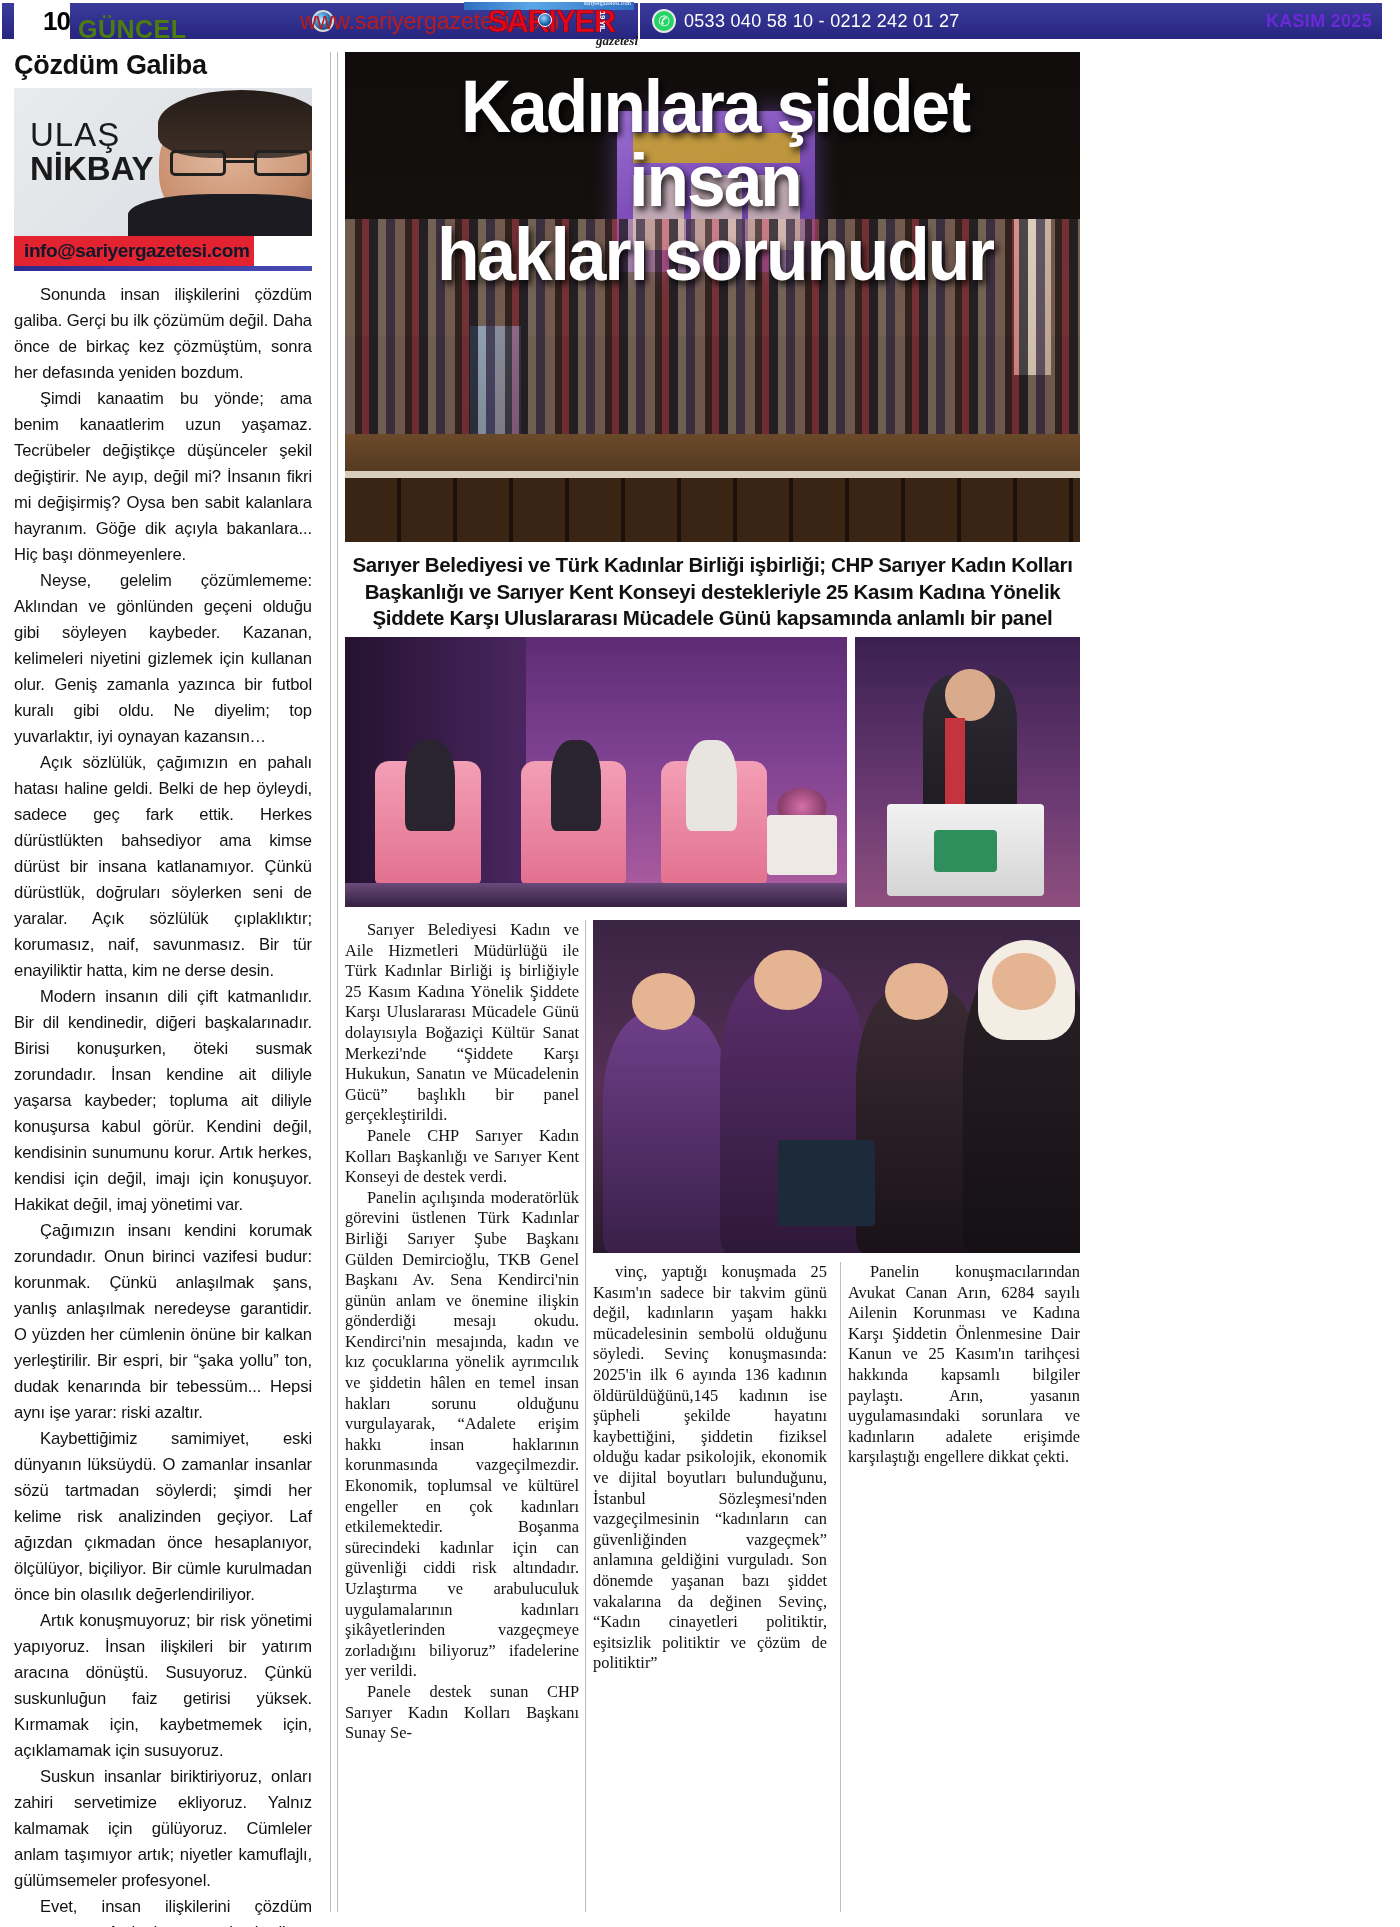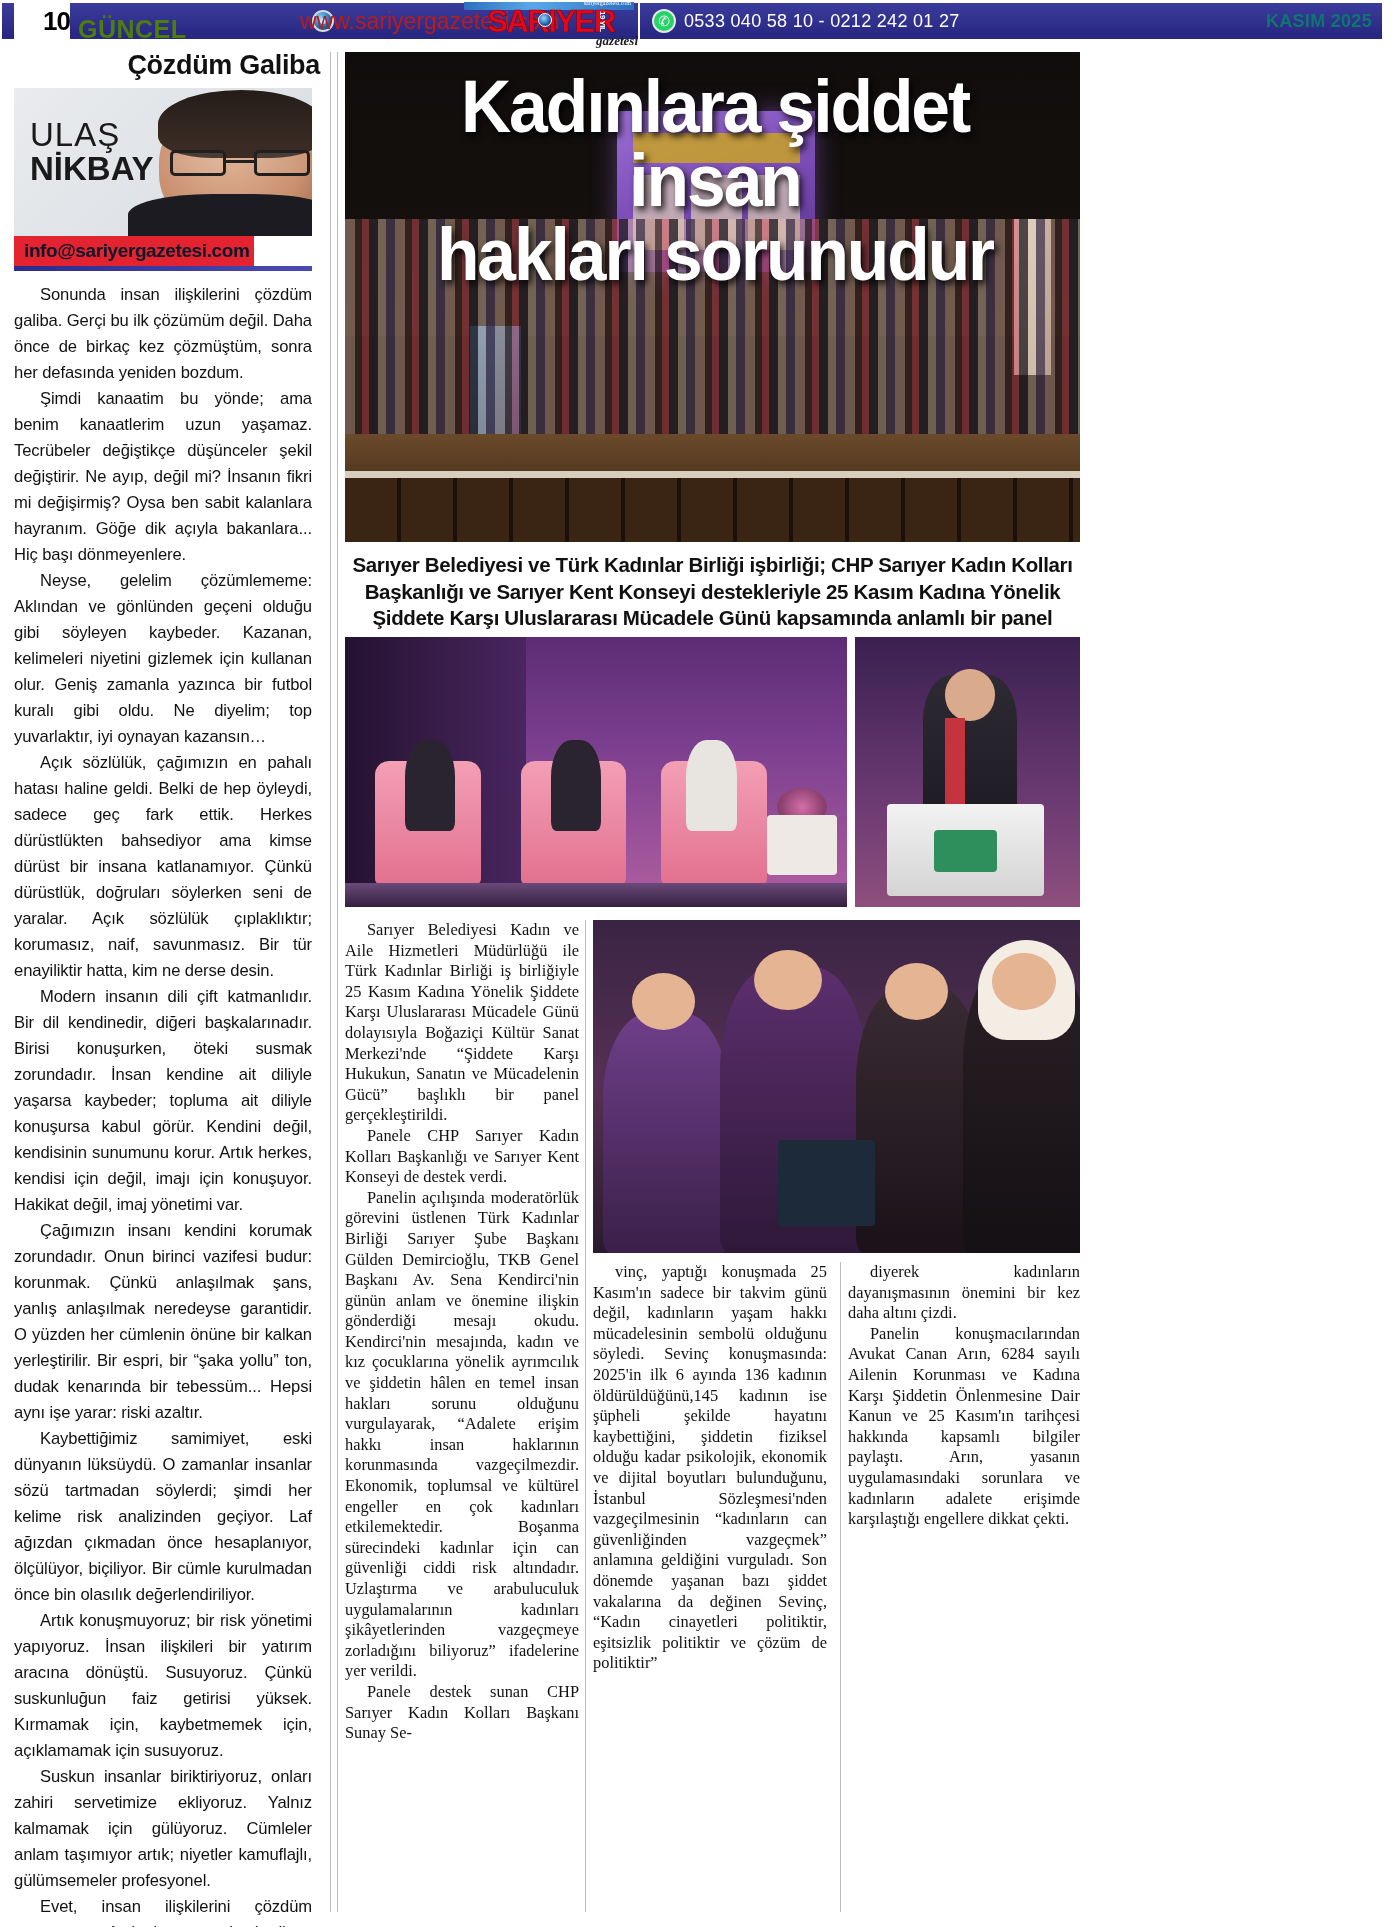--- a/index.html
+++ b/index.html
@@ -57,21 +57,21 @@
     position:absolute;left:652px;top:9px;width:24px;height:24px;border-radius:50%;
     background:#25d366;border:2px solid #e6e6e6;box-sizing:border-box;
     color:#fff;font-size:14px;line-height:20px;text-align:center;
   }
   .mh-phone{
     position:absolute;left:684px;top:3px;height:36px;line-height:36px;
     color:#fff;font-size:18px;letter-spacing:0.3px;
   }
   .mh-date{
     position:absolute;right:28px;top:3px;height:36px;line-height:36px;
-    color:#0f766e;font-size:18px;font-weight:bold;letter-spacing:0.3px;
+    color:#6d28d9;font-size:18px;font-weight:bold;letter-spacing:0.3px;
   }
 
   
   .logo{
     position:absolute;left:458px;top:0px;width:186px;height:48px;
   }
   .logo-topbar{
     position:absolute;left:6px;top:2px;width:170px;height:8px;
     background:linear-gradient(90deg,#2f6fbf 0%, #5aa7e8 40%, #2f6fbf 100%);
   }
@@ -95,21 +95,21 @@
     writing-mode:vertical-rl;letter-spacing:-0.5px;
   }
   .logo-sub{
     position:absolute;right:6px;top:33px;font-size:13px;color:#1a1a1a;
     font-family:"Liberation Serif", serif;font-style:italic;font-weight:bold;
   }
 
   
   .col-title{
     position:absolute;left:14px;top:50px;width:306px;
-    text-align:right;font-size:27px;font-weight:bold;color:#111;
+    text-align:left;font-size:27px;font-weight:bold;color:#111;
     letter-spacing:-0.3px;
   }
   .col-photo{
     position:absolute;left:14px;top:88px;width:298px;height:148px;
     background:linear-gradient(135deg,#e9ebee 0%, #dfe2e6 60%, #d2d6da 100%);
     overflow:hidden;
   }
   .col-photo .head{
     position:absolute;right:-12px;top:8px;width:165px;height:140px;
     background:radial-gradient(ellipse at 42% 38%, #e2b69a 0%, #c9906f 58%, #8a5b40 100%);
@@ -475,17 +475,16 @@
     <div class="f f3"></div>
     <div class="f f4"></div>
   <div class="bag"></div>
 </div>
 
 <div class="article-col" id="art-col2" style="left:593px;top:1262px;width:234px;height:650px;">
     <p>vinç, yaptığı konuşmada 25 Kasım'ın sadece bir takvim günü değil, kadınların yaşam hakkı mücadelesinin sembolü olduğunu söyledi. Sevinç konuşmasında: 2025'in ilk 6 ayında 136 kadının öldürüldüğünü,145 kadının ise şüpheli şekilde hayatını kaybettiğini, şiddetin fiziksel olduğu kadar psikolojik, ekonomik ve dijital boyutları bulunduğunu, İstanbul Sözleşmesi'nden vazgeçilmesinin “kadınların can güvenliğinden vazgeçmek” anlamına geldiğini vurguladı. Son dönemde yaşanan bazı şiddet vakalarına da değinen Sevinç, “Kadın cinayetleri politiktir, eşitsizlik politiktir ve çözüm de politiktir”</p>
   </div>
 
 <div class="article-col" id="art-col3" style="left:848px;top:1262px;width:232px;height:650px;">
-    <p>diyerek kadınların dayanışmasının önemini bir kez daha altını çizdi.</p>
     <p>Panelin konuşmacılarından Avukat Canan Arın, 6284 sayılı Ailenin Korunması ve Kadına Karşı Şiddetin Önlenmesine Dair Kanun ve 25 Kasım'ın tarihçesi hakkında kapsamlı bilgiler paylaştı. Arın, yasanın uygulamasındaki sorunlara ve kadınların adalete erişimde karşılaştığı engellere dikkat çekti.</p>
   </div>
 
 <div class="vrule" style="left:840px;top:1262px;height:650px;"></div>
 
 </body></html>

